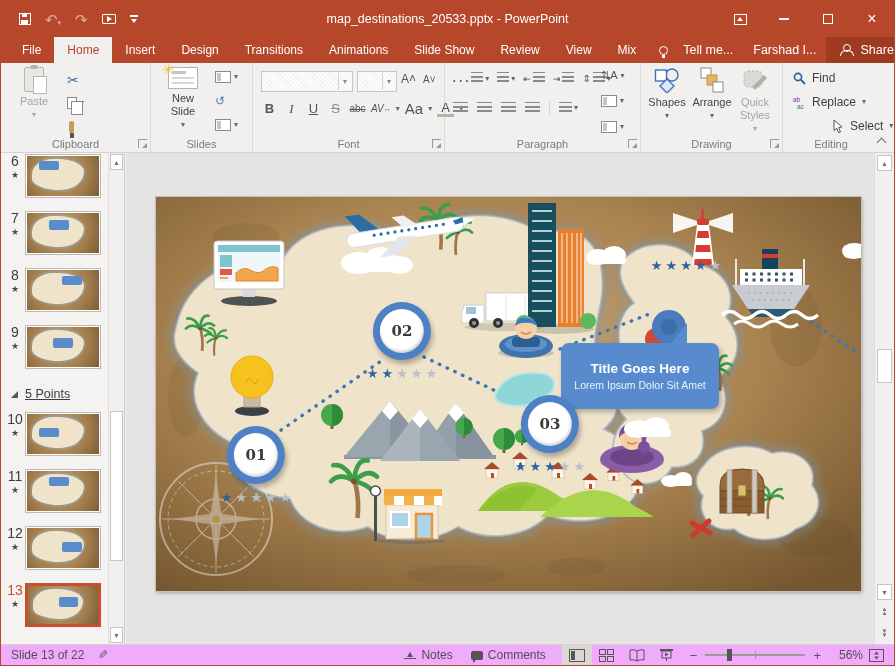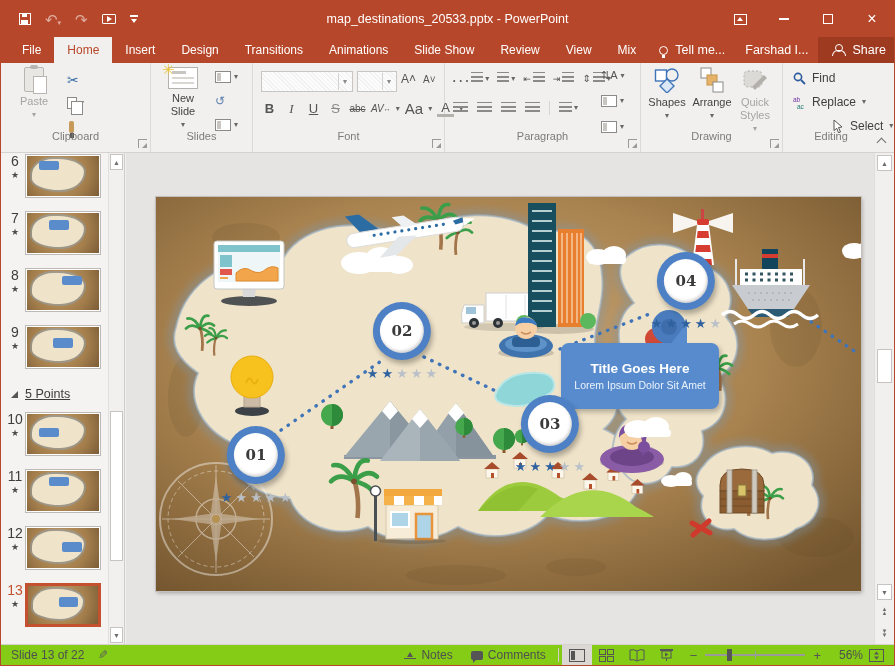--- a/index.html
+++ b/index.html
@@ -26,32 +26,32 @@
   .i-ribbonopts{position:relative;width:13px;height:11px;border:1.3px solid #fff;display:flex;align-items:center;justify-content:center;}
   .i-ribbonopts::before{content:"";border-bottom:4px solid #fff;border-left:3px solid transparent;border-right:3px solid transparent;}
   .i-min{width:10px;height:1.8px;background:#fff;}
   .i-max{width:10px;height:10px;border:1.4px solid #fff;}
 
   
   .tabsrow{position:absolute;top:36px;left:0;right:0;height:26px;background:var(--accent,#b7472a);display:flex;align-items:stretch;padding-left:8px;}
   .tab{display:flex;align-items:center;padding:0 13px;font-size:12px;color:#fff;white-space:nowrap;}
   .tab.active{background:#f1f0ee;color:var(--accent,#b7472a);}
   .tabs-right{margin-left:auto;display:flex;align-items:stretch;}
-  .tellme,.account{display:flex;align-items:center;gap:7px;padding:0 10px;font-size:12.5px;color:#fff;white-space:nowrap;text-align:right;}
+  .tellme,.account{display:flex;align-items:center;gap:15px;padding:0 10px;font-size:12.5px;color:#fff;white-space:nowrap;text-align:right;}
   .i-bulb{position:relative;width:9px;height:9px;border:1.4px solid #fff;border-radius:50%;}
   .i-bulb::after{content:"";position:absolute;left:2px;bottom:-4px;width:3px;height:3px;background:#fff;}
   .share{display:flex;align-items:center;gap:7px;padding:0 14px;background:var(--accent-dark,#9e3a20);color:#fff;font-size:12.5px;}
   .i-person{position:relative;width:13px;height:12px;}
   .i-person::before{content:"";position:absolute;left:3px;top:0;width:6px;height:6px;border:1.3px solid #fff;border-radius:50%;}
   .i-person::after{content:"";position:absolute;left:0;bottom:0;width:12px;height:5px;border:1.3px solid #fff;border-bottom:none;border-radius:6px 6px 0 0;}
 
   
   .ribbon{position:absolute;top:62px;left:0;right:0;height:90px;background:#f1f0ee;border-bottom:1px solid #d5d2cf;display:flex;font-size:11px;color:#444;}
   .group{position:relative;height:100%;border-right:1px solid #dcdad6;flex-shrink:0;}
-  .glabel{position:absolute;bottom:10px;left:0;right:0;text-align:center;font-size:11px;color:#7c7c7c;}
+  .glabel{position:absolute;bottom:2px;left:0;right:0;text-align:center;font-size:11px;color:#7c7c7c;}
   .launcher{position:absolute;right:3px;bottom:4px;width:9px;height:9px;border-left:1px solid #9a9a9a;border-top:1px solid #9a9a9a;}
   .launcher::after{content:"";position:absolute;right:0;bottom:0;border-right:5px solid #9a9a9a;border-top:5px solid transparent;}
   .big{position:absolute;top:4px;display:flex;flex-direction:column;align-items:center;gap:3px;text-align:center;line-height:1.2;color:#444;}
   .big .cap{font-size:11px;}
   .dd{font-size:8px;color:#666;line-height:1;}
   .gray{color:#a6a4a1 !important;}
   .smallrow{position:absolute;display:flex;align-items:center;gap:3px;}
   
   .i-clip{position:relative;width:20px;height:25px;background:#e9e7e4;border:1px solid #b9b6b2;border-radius:2px;}
   .i-clip::before{content:"";position:absolute;left:5px;top:-3px;width:8px;height:4px;background:#b9b6b2;border-radius:2px;}
@@ -123,21 +123,21 @@
   .stars .on{color:var(--star-on,#2e619e);}
   .stars .off{color:var(--star-off,#b7bec6);}
 
   
   .vscroll{position:absolute;top:152px;right:0;width:20px;bottom:21px;background:#f1f0ee;border-left:1px solid #e0deda;}
   .vsbtn{position:absolute;left:2px;width:15px;height:16px;background:#fff;border:1px solid #c6c3c0;color:#6f6f6f;font-size:7px;display:flex;align-items:center;justify-content:center;}
   .vthumb{position:absolute;left:2px;width:15px;height:34px;background:#fff;border:1px solid #c6c3c0;}
   .dblchev{position:absolute;left:2px;width:15px;height:18px;display:flex;flex-direction:column;align-items:center;justify-content:center;color:#6f6f6f;font-size:6px;line-height:4px;}
 
   
-  .status{position:absolute;left:0;right:0;bottom:0;height:21px;background:#84cc16;border-top:1px solid #d5d2cf;display:flex;align-items:center;font-size:12px;color:#4f4f4f;}
+  .status{position:absolute;left:0;right:0;bottom:0;height:21px;background:#f0abfc;border-top:1px solid #d5d2cf;display:flex;align-items:center;font-size:12px;color:#4f4f4f;}
   .status .lbl{margin-left:10px;white-space:nowrap;}
   .i-notespen{margin-left:14px;font-size:12px;color:#5a5a5a;transform:scaleX(-1);}
   .sright{margin-left:auto;display:flex;align-items:center;height:100%;}
   .sbtn{display:flex;align-items:center;gap:5px;height:100%;padding:0 9px;white-space:nowrap;}
   .i-notesbar{position:relative;width:12px;height:8px;border-bottom:1.6px solid #555;}
   .i-notesbar::before{content:"";position:absolute;left:3px;bottom:1px;border-bottom:5px solid #555;border-left:3.5px solid transparent;border-right:3.5px solid transparent;}
   .i-comment{position:relative;width:12px;height:9px;background:#555;border-radius:2px;}
   .i-comment::after{content:"";position:absolute;left:2px;bottom:-3px;border-top:4px solid #555;border-right:4px solid transparent;}
   .vsep{width:1px;height:14px;background:#d0cdca;margin:0 3px;}
   .view{width:30px;height:100%;display:flex;align-items:center;justify-content:center;}
@@ -859,23 +859,20 @@
             </div>
             <div class="stars">
               <span class="star on">★</span>
               <span class="star on">★</span>
               <span class="star on">★</span>
               <span class="star off">★</span>
               <span class="star off">★</span>
             </div>
           </div>
           <div class="marker" style="left: 530px; top: 55px;">
-            <div class="ring">
-              <div class="face">04</div>
-            </div>
             <div class="stars">
               <span class="star on">★</span>
               <span class="star on">★</span>
               <span class="star on">★</span>
               <span class="star on">★</span>
               <span class="star off">★</span>
             </div>
           </div>
         </div>
     </div>

